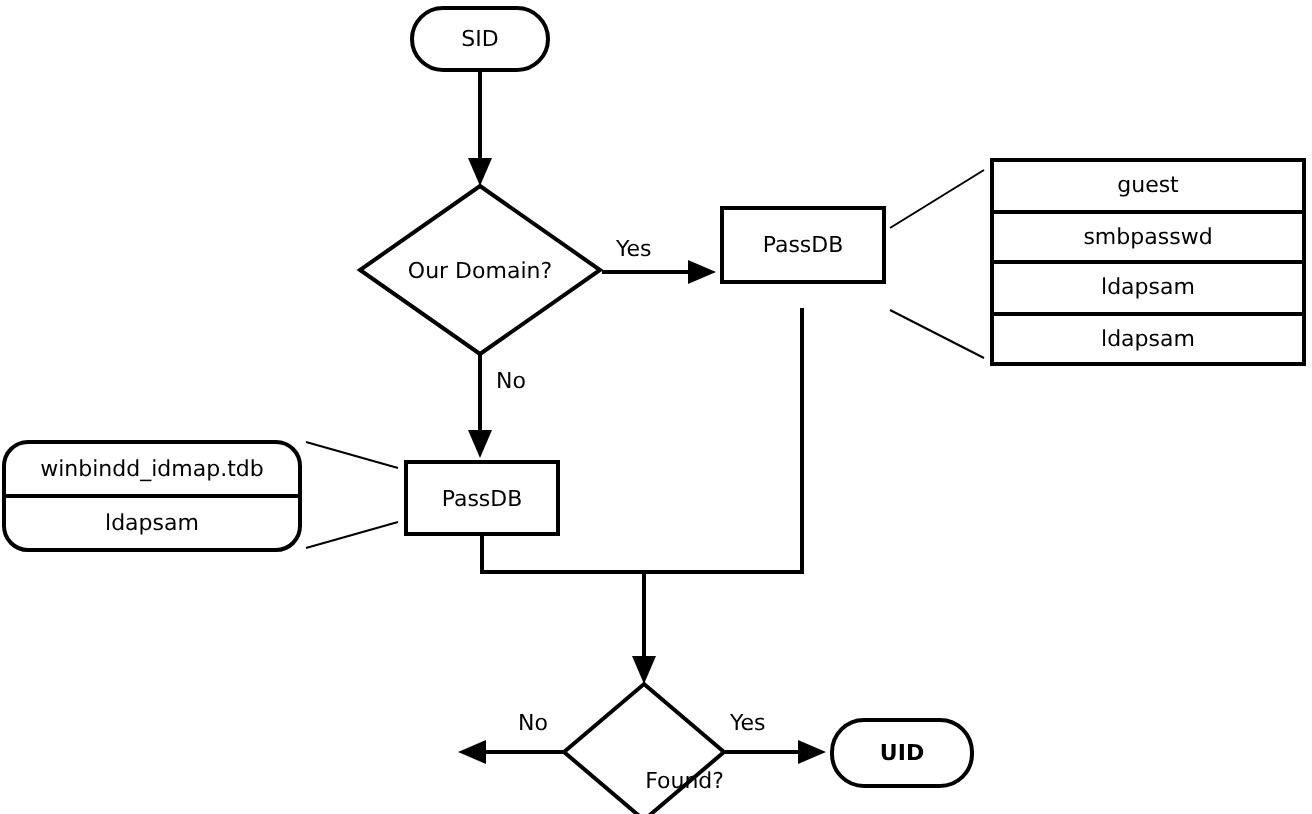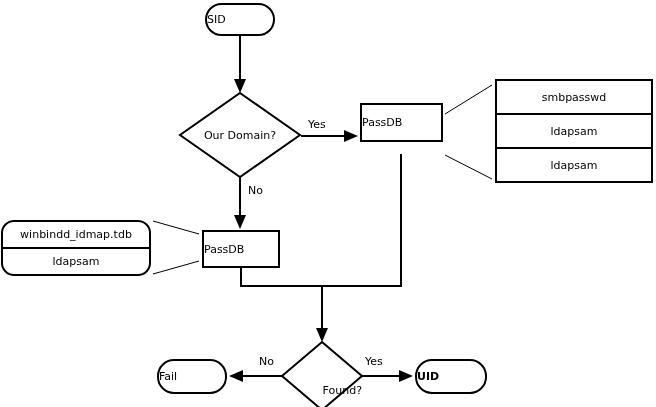--- a/index.html
+++ b/index.html
@@ -18,20 +18,21 @@
     left: 0; top: 0;
     width: 656px; height: 407px;
   }
   .node {
     position: absolute;
     box-sizing: border-box;
     border: 2px solid #000000;
     background: #ffffff;
     display: flex;
     align-items: center;
+    justify-content: center;
     text-align: center;
   }
   .terminator { border-radius: 17px; }
   .process { border-radius: 0; }
   .dtable {
     position: absolute;
     box-sizing: border-box;
     border: 2px solid #000000;
     background: #ffffff;
     display: flex;
@@ -108,29 +109,27 @@
   <div class="node process" style="left:360px; top:103px; width:83px; height:39px;">
     <span>PassDB</span>
   </div>
 
   <div class="node process" style="left:202px; top:230px; width:78px; height:38px;">
     <span>PassDB</span>
   </div>
 
   <div class="diamond-label" style="left:282px; top:384px; width:80px;text-align:right;">Found?</div>
 
-  <div class="node terminator" style="left:157px; top:359px; width:70px; height:35px;">
-    <span>Fail</span>
-  </div>
 
   <div class="node terminator" style="left:415px; top:359px; width:72px; height:35px;font-weight:bold;">
     <span>UID</span>
   </div>
 
   <div class="dtable gray-div" style="left:495px; top:79px; width:158px; height:104px;">
+    <div class="row">guest</div>
     <div class="row">smbpasswd</div>
     <div class="row">ldapsam</div>
     <div class="row">ldapsam</div>
   </div>
 
   <div class="dtable black-div" style="left:1px; top:220px; width:150px; height:56px;border-radius:13px;">
     <div class="row">winbindd_idmap.tdb</div>
     <div class="row">ldapsam</div>
   </div>
 

